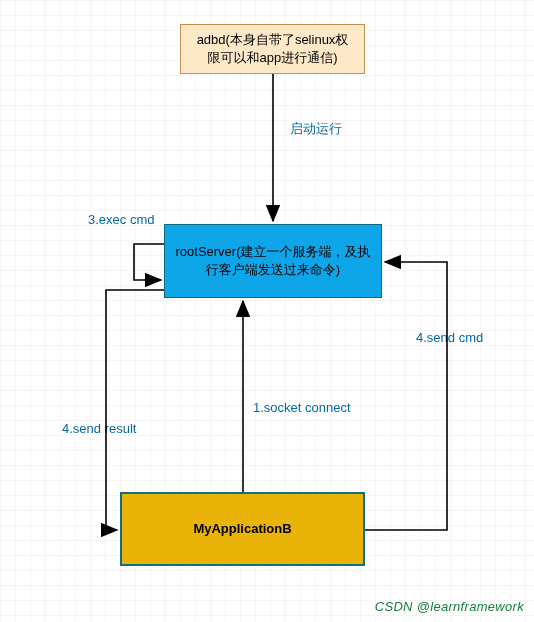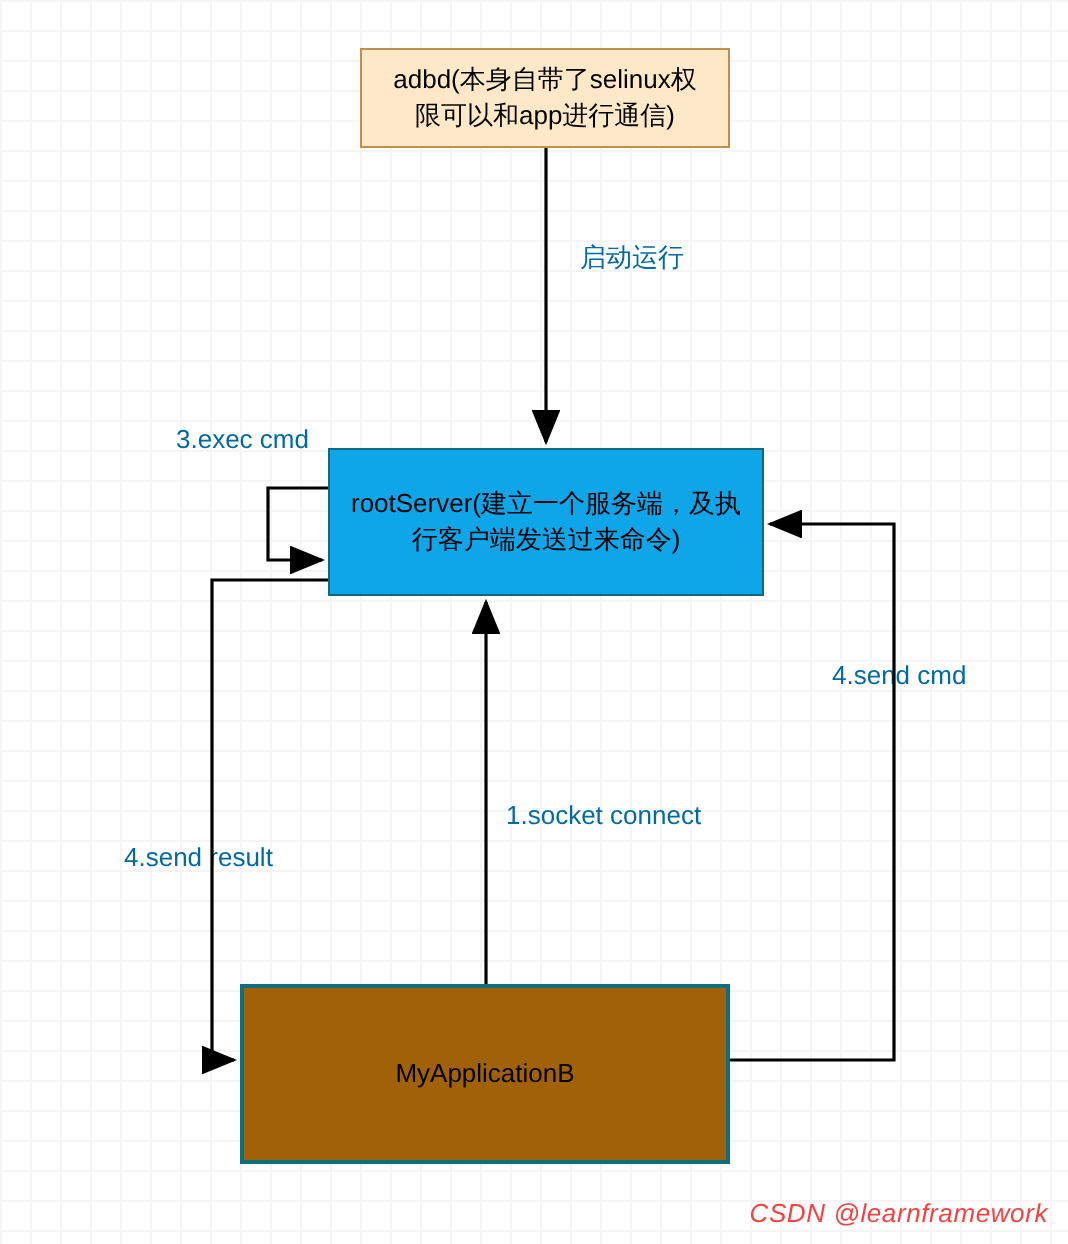--- a/index.html
+++ b/index.html
@@ -41,37 +41,38 @@
       top: 224px;
       width: 218px;
       height: 74px;
       background: #0ea5e9;
       border-color: #0f6a7e;
     }
     .node-app {
       left: 120px;
       top: 492px;
       width: 245px;
-      height: 90px;
-      background: #a16207;
+      height: 74px;
+      background: #eab308;
       border-color: #0e6f7e;
       border-width: 2px;
+      font-weight: bold;
     }
     .label {
       position: absolute;
       font-size: 13px;
       color: #0369a1;
       white-space: nowrap;
     }
     .watermark {
       position: absolute;
       right: 10px;
       bottom: 8px;
       font-size: 13px;
-      color: #ef4444;
+      color: #15803d;
       font-style: italic;
       letter-spacing: 0.3px;
     }
     svg.arrows {
       position: absolute;
       left: 0; top: 0;
       width: 534px; height: 622px;
       pointer-events: none;
     }
   </style>

